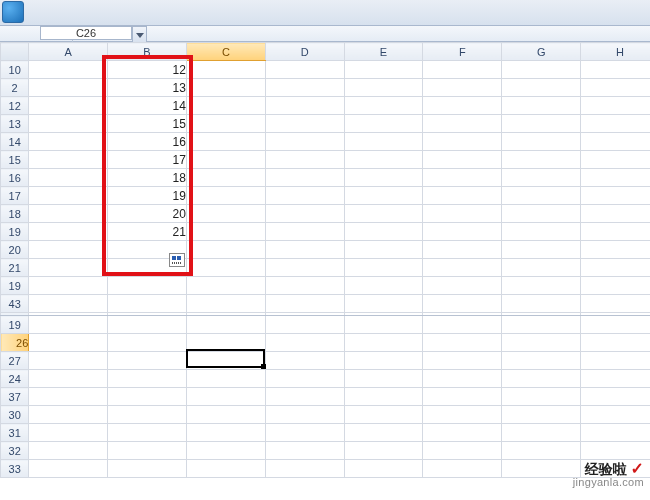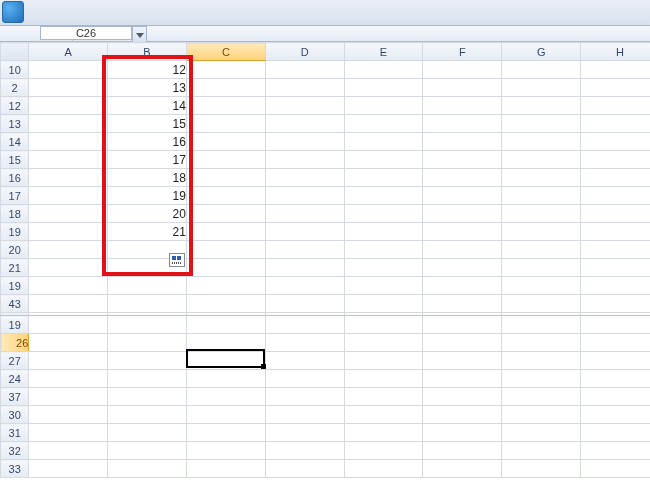--- a/index.html
+++ b/index.html
@@ -516,13 +516,20 @@
   </table>
 
   <div id="red-box" class="red-box" style="left: 102px; top: 13px; width: 91px; height: 221px;"></div>
   <div id="autofill" class="autofill-btn" style="left: 169px; top: 211px;">
     <div class="af-icon"></div>
   </div>
   <div id="sel" class="selection-cell" style="left: 186px; top: 307px; width: 79px; height: 19px;">
     <div class="fill-handle"></div>
   </div>
 
+  <div class="watermark">
+    <div class="wm-top">
+      <span>经验啦</span>
+      <span class="chk">✓</span>
+    </div>
+    <div class="wm-bottom">jingyanla.com</div>
+  </div>
 </div>
 
 </body></html>

